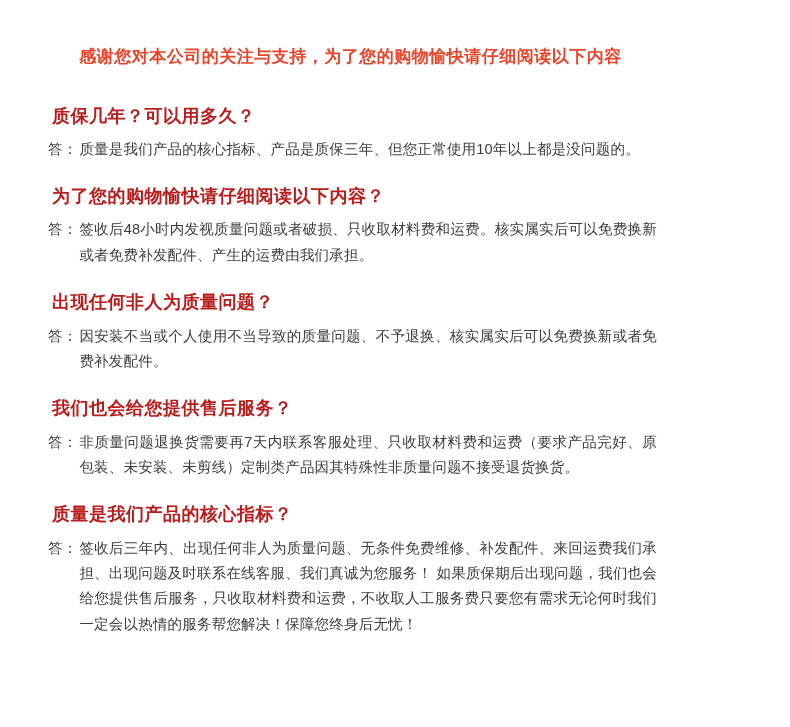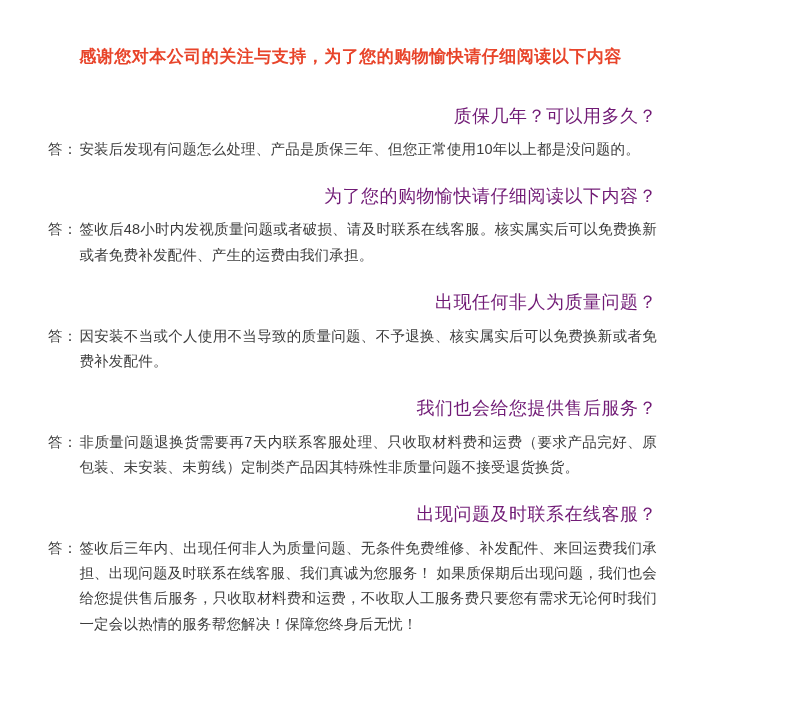--- a/index.html
+++ b/index.html
@@ -31,27 +31,26 @@
     line-height: 1.5;
   }
   .qa-block {
     margin: 0 0 22px 0;
   }
   .qa-block:last-child {
     margin-bottom: 0;
   }
   .question {
     font-size: 18px;
-    font-weight: normal;
-    color: #701a75;
+    font-weight: bold;
+    color: #b91c1c;
     letter-spacing: 0.5px;
     margin: 0 0 9px 0;
     padding-left: 8px;
     line-height: 1.35;
-    text-align: right;
   }
   .answer {
     display: flex;
     font-size: 14.5px;
     color: #3c3c3c;
     line-height: 1.75;
     padding-left: 4px;
     letter-spacing: 0.2px;
   }
   .answer-label {
@@ -68,49 +67,49 @@
 <body>
 
 <div class="page">
 
   <p class="intro">感谢您对本公司的关注与支持，为了您的购物愉快请仔细阅读以下内容</p>
 
   <div class="qa-block">
     <h2 class="question">质保几年？可以用多久？</h2>
     <div class="answer">
       <span class="answer-label">答：</span>
-      <span class="answer-text">安装后发现有问题怎么处理、产品是质保三年、但您正常使用10年以上都是没问题的。</span>
+      <span class="answer-text">质量是我们产品的核心指标、产品是质保三年、但您正常使用10年以上都是没问题的。</span>
     </div>
   </div>
 
   <div class="qa-block">
     <h2 class="question">为了您的购物愉快请仔细阅读以下内容？</h2>
     <div class="answer">
       <span class="answer-label">答：</span>
-      <span class="answer-text">签收后48小时内发视质量问题或者破损、请及时联系在线客服。核实属实后可以免费换新或者免费补发配件、产生的运费由我们承担。</span>
+      <span class="answer-text">签收后48小时内发视质量问题或者破损、只收取材料费和运费。核实属实后可以免费换新或者免费补发配件、产生的运费由我们承担。</span>
     </div>
   </div>
 
   <div class="qa-block">
     <h2 class="question">出现任何非人为质量问题？</h2>
     <div class="answer">
       <span class="answer-label">答：</span>
       <span class="answer-text">因安装不当或个人使用不当导致的质量问题、不予退换、核实属实后可以免费换新或者免费补发配件。</span>
     </div>
   </div>
 
   <div class="qa-block">
     <h2 class="question">我们也会给您提供售后服务？</h2>
     <div class="answer">
       <span class="answer-label">答：</span>
       <span class="answer-text">非质量问题退换货需要再7天内联系客服处理、只收取材料费和运费（要求产品完好、原包装、未安装、未剪线）定制类产品因其特殊性非质量问题不接受退货换货。</span>
     </div>
   </div>
 
   <div class="qa-block">
-    <h2 class="question">出现问题及时联系在线客服？</h2>
+    <h2 class="question">质量是我们产品的核心指标？</h2>
     <div class="answer">
       <span class="answer-label">答：</span>
       <span class="answer-text">签收后三年内、出现任何非人为质量问题、无条件免费维修、补发配件、来回运费我们承担、出现问题及时联系在线客服、我们真诚为您服务！ 如果质保期后出现问题，我们也会给您提供售后服务，只收取材料费和运费，不收取人工服务费只要您有需求无论何时我们一定会以热情的服务帮您解决！保障您终身后无忧！</span>
     </div>
   </div>
 
 </div>
 
 </body></html>

